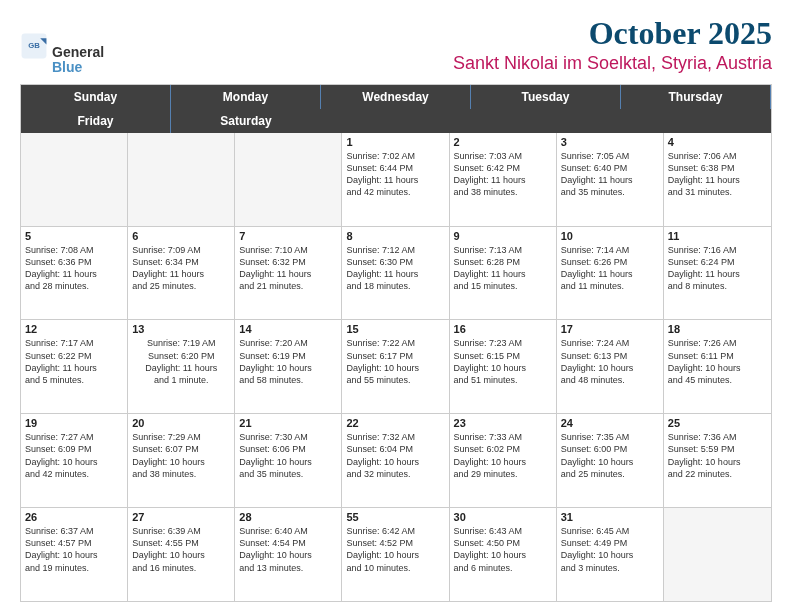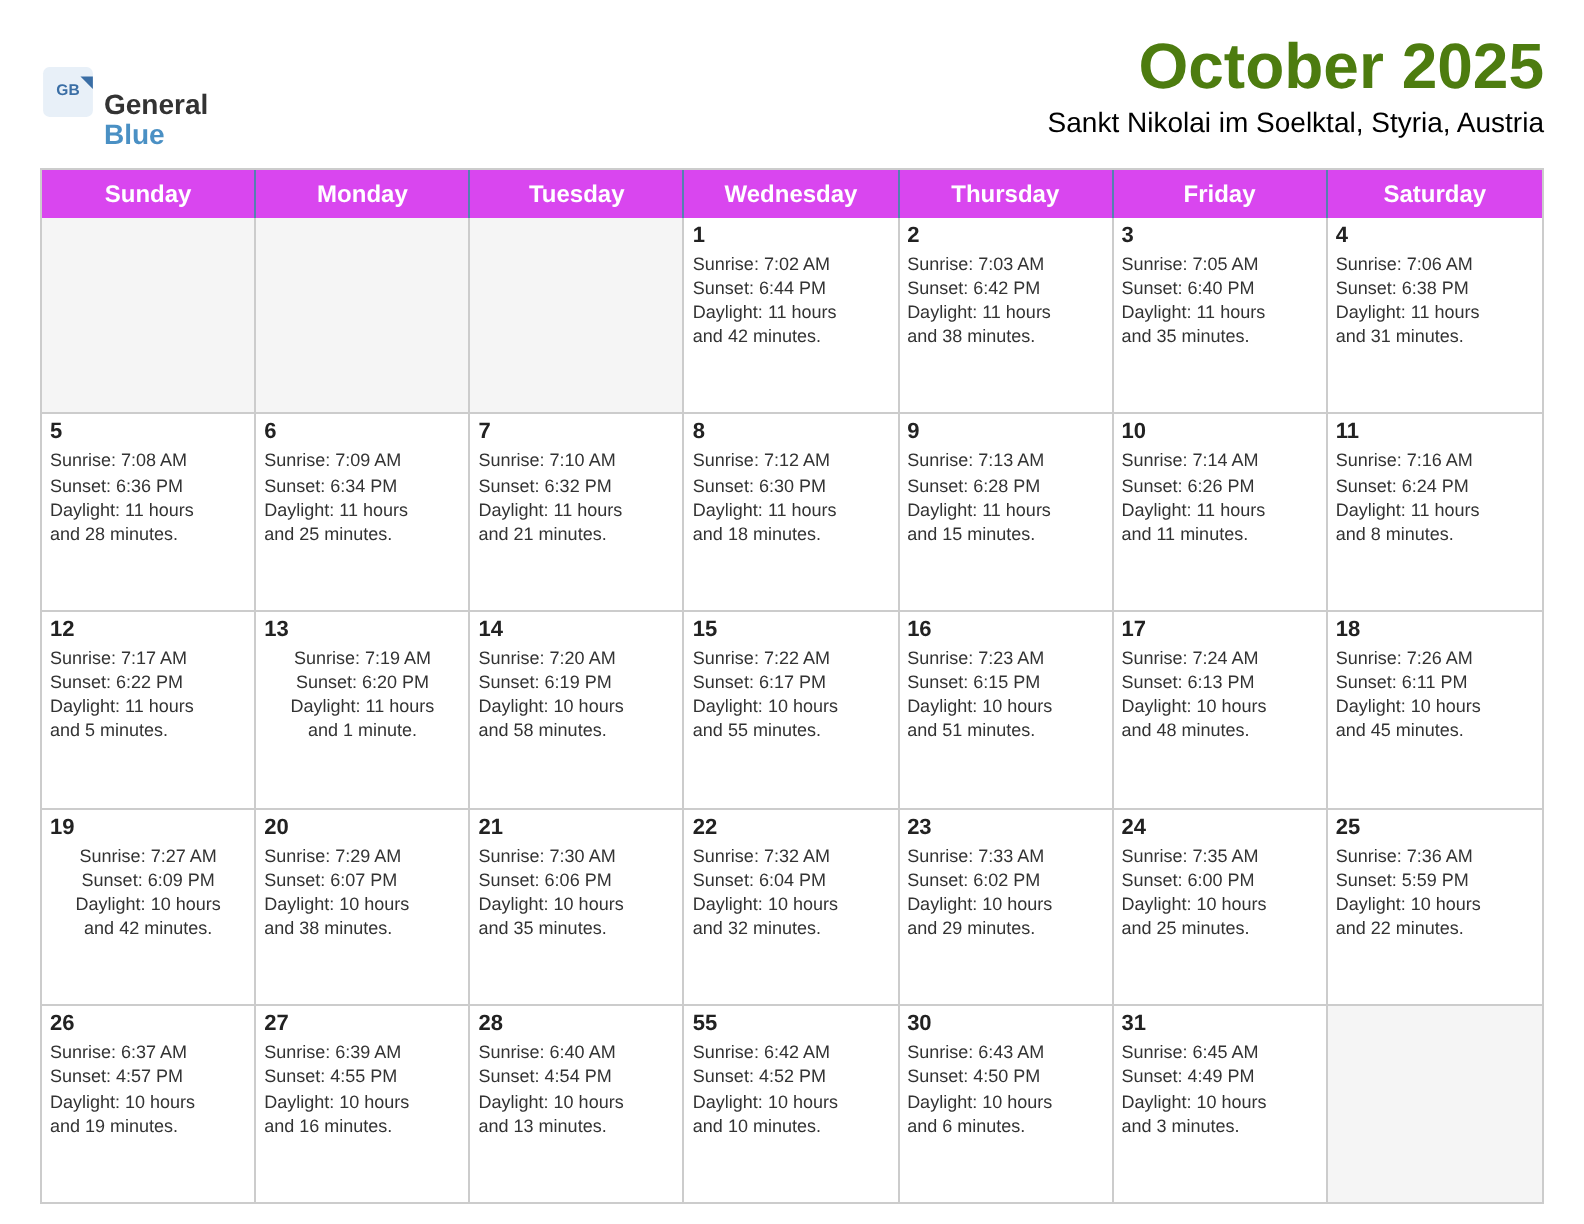--- a/index.html
+++ b/index.html
@@ -33,38 +33,39 @@
       width: 28px;
       height: 28px;
       margin-right: 4px;
     }
     .title-block {
       text-align: right;
     }
     .cal-title {
       font-size: 32px;
       font-weight: bold;
-      color: #4d7c0f;
+      color: #0c4a6e;
       line-height: 1.1;
+      font-family: Liberation Serif, serif;
     }
     .cal-subtitle {
-      font-size: 14px;
-      color: #000000;
+      font-size: 18px;
+      color: #be185d;
       margin-top: 2px;
     }
     .calendar {
       flex: 1;
       display: flex;
       flex-direction: column;
       border: 1px solid #ccc;
     }
     .cal-header-row {
       display: grid;
-      grid-template-columns: repeat(7, 1fr);
-      background: #d946ef;
+      grid-template-columns: repeat(5, 1fr);
+      background: #404040;
     }
     .cal-header-cell {
       color: #fff;
       font-size: 12px;
       font-weight: bold;
       text-align: center;
       padding: 5px 2px;
       border-right: 1px solid #5580b0;
     }
     .cal-header-cell:last-child { border-right: none; }
@@ -123,22 +124,22 @@
     <div class="title-block">
       <div class="cal-title">October 2025</div>
       <div class="cal-subtitle">Sankt Nikolai im Soelktal, Styria, Austria</div>
     </div>
   </div>
 
   <div class="calendar">
     <div class="cal-header-row">
     <div class="cal-header-cell">Sunday</div>
         <div class="cal-header-cell">Monday</div>
+        <div class="cal-header-cell">Wednesday</div>
         <div class="cal-header-cell">Tuesday</div>
-        <div class="cal-header-cell">Wednesday</div>
         <div class="cal-header-cell">Thursday</div>
         <div class="cal-header-cell">Friday</div>
         <div class="cal-header-cell">Saturday</div>
       </div>
     <div class="cal-body">
     <div class="cal-row">
           <div class="cal-cell empty"></div>
           <div class="cal-cell empty"></div>
           <div class="cal-cell empty"></div>
           <div class="cal-cell">
@@ -268,21 +269,21 @@
             <span class="day-num">18</span>
             <div class="cell-text" style="white-space: pre-line;">Sunrise: 7:26 AM
 Sunset: 6:11 PM
 Daylight: 10 hours
 and 45 minutes.</div>
           </div>
         </div>
         <div class="cal-row">
           <div class="cal-cell">
             <span class="day-num">19</span>
-            <div class="cell-text" style="white-space: pre-line; text-align: center;">Sunrise: 7:27 AM
+            <div class="cell-text" style="white-space: pre-line;">Sunrise: 7:27 AM
 Sunset: 6:09 PM
 Daylight: 10 hours
 and 42 minutes.</div>
           </div>
           <div class="cal-cell">
             <span class="day-num">20</span>
             <div class="cell-text" style="white-space: pre-line;">Sunrise: 7:29 AM
 Sunset: 6:07 PM
 Daylight: 10 hours
 and 38 minutes.</div>

